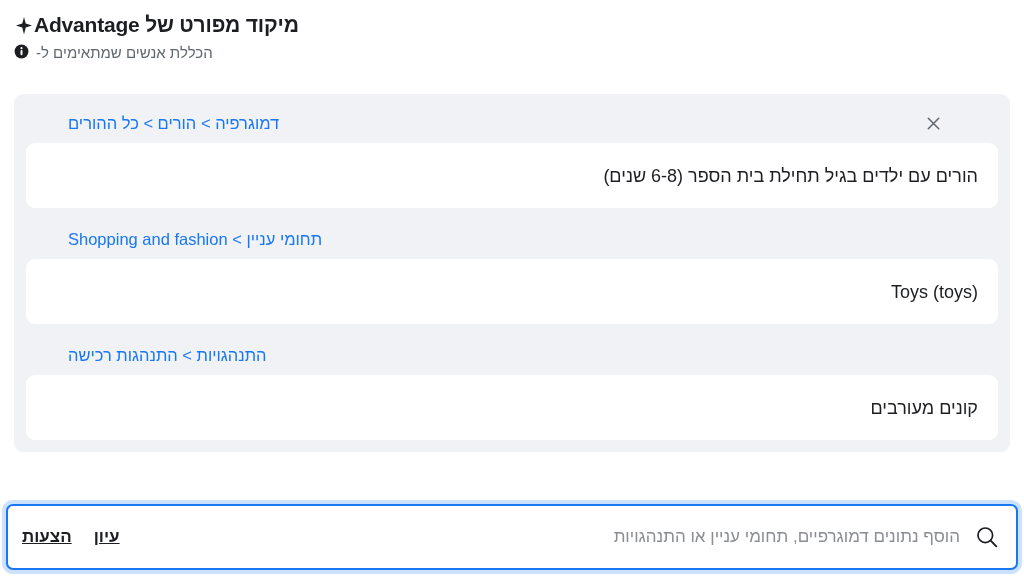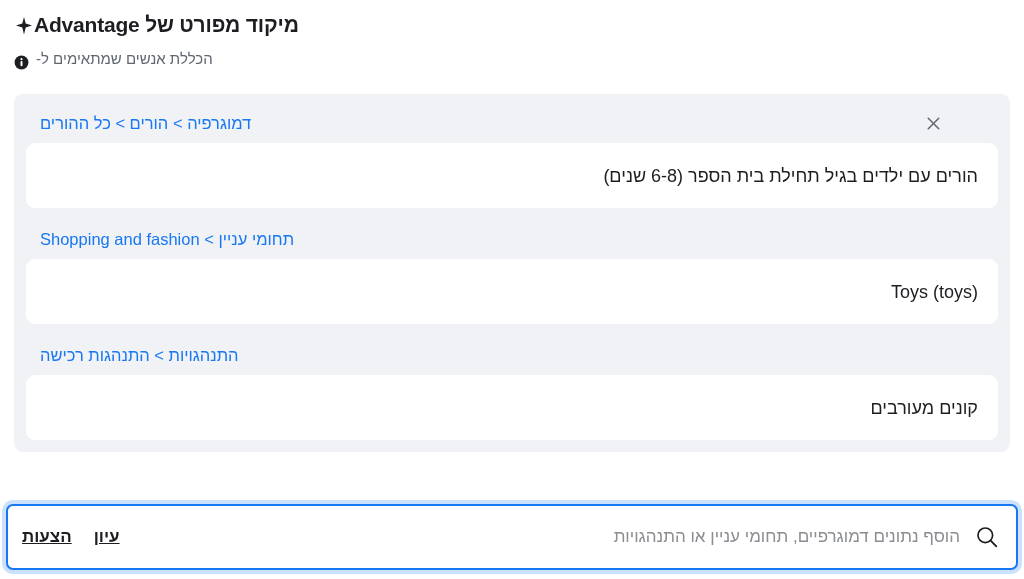--- a/index.html
+++ b/index.html
@@ -50,21 +50,21 @@
     width: 20px;
     height: 20px;
     display: inline-block;
     flex: 0 0 auto;
     position: relative;
     top: 1px;
   }
   .header-sub-row {
     display: flex;
     flex-direction: row-reverse;
-    align-items: flex-end;
+    align-items: flex-start;
     justify-content: flex-start;
     gap: 7px;
     height: 26px;
     margin-top: 1px;
   }
   .header-sub {
     font-size: 15px;
     color: #606770;
     white-space: nowrap;
     line-height: 20px;
@@ -99,20 +99,21 @@
     height: 38px;
     padding: 0 8px 0 14px;
   }
   .breadcrumb {
     font-size: 16.5px;
     color: #1877f2;
     white-space: nowrap;
     line-height: 22px;
     direction: rtl;
     unicode-bidi: plaintext;
+    margin-left: 28px;
   }
   .head-spacer { flex: 1 1 auto; }
 
   .close-btn {
     width: 30px;
     height: 30px;
     display: flex;
     align-items: center;
     justify-content: center;
     background: transparent;

